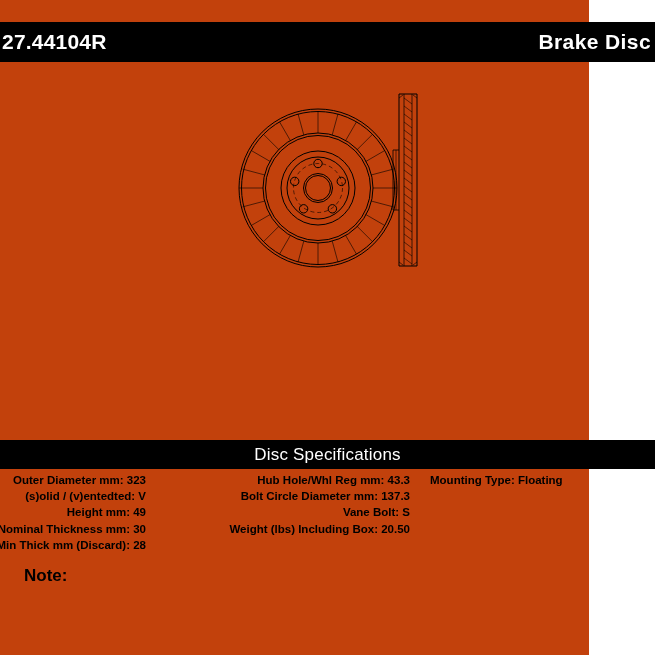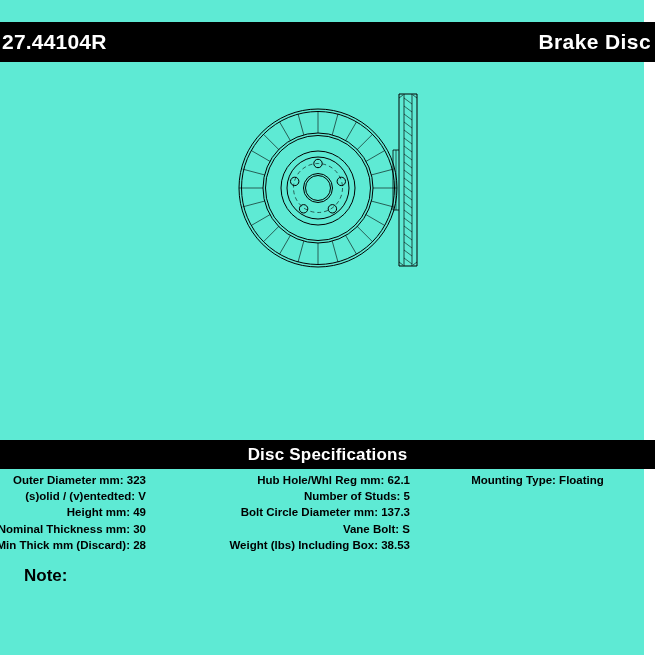--- a/index.html
+++ b/index.html
@@ -12,23 +12,23 @@
     height: 655px;
     font-family: "Liberation Sans", sans-serif;
     color: #000000;
     overflow: hidden;
     position: relative;
   }
 
   .sheet {
     position: absolute;
     left: 0; top: 0;
-    width: 644px;
+    width: 589px;
     height: 655px;
-    background: #5eead4;
+    background: #c2410c;
   }
 
   
   .header-bar {
     position: absolute;
     left: -14px;
     top: 22px;
     width: 683px;
     height: 40px;
     background: #000000;
@@ -70,21 +70,21 @@
     width: 683px;
     height: 29px;
     background: #000000;
     color: #ffffff;
     display: flex;
     align-items: center;
     justify-content: center;
   }
   .spec-title {
     font-size: 17px;
-    font-weight: bold;
+    font-weight: normal;
     letter-spacing: 0.2px;
   }
 
   .spec-body {
     position: absolute;
     left: 0;
     top: 472px;
     width: 655px;
     height: 110px;
   }
@@ -101,21 +101,21 @@
     left: 180px;
     top: 0;
     width: 230px;
     text-align: right;
   }
   .col-right {
     position: absolute;
     left: 430px;
     top: 0;
     width: 225px;
-    text-align: center;
+    text-align: left;
     padding-right: 10px;
     box-sizing: border-box;
   }
   .spec-line {
     font-size: 11.5px;
     font-weight: bold;
     line-height: 16.2px;
     white-space: nowrap;
   }
 
@@ -249,25 +249,24 @@
 
     <div class="col-left">
       <div class="spec-line">Outer Diameter mm: 323</div>
       <div class="spec-line">(s)olid / (v)entedted: V</div>
       <div class="spec-line">Height mm: 49</div>
       <div class="spec-line">Nominal Thickness mm: 30</div>
       <div class="spec-line">Min Thick mm (Discard): 28</div>
     </div>
 
     <div class="col-mid">
-      <div class="spec-line">Hub Hole/Whl Reg mm: 62.1</div>
-      <div class="spec-line">Number of Studs: 5</div>
+      <div class="spec-line">Hub Hole/Whl Reg mm: 43.3</div>
       <div class="spec-line">Bolt Circle Diameter mm: 137.3</div>
       <div class="spec-line">Vane Bolt: S</div>
-      <div class="spec-line">Weight (lbs) Including Box: 38.53</div>
+      <div class="spec-line">Weight (lbs) Including Box: 20.50</div>
     </div>
 
     <div class="col-right">
       <div class="spec-line">Mounting Type: Floating</div>
     </div>
 
   </div>
 
   <div class="note">Note:</div>
 

